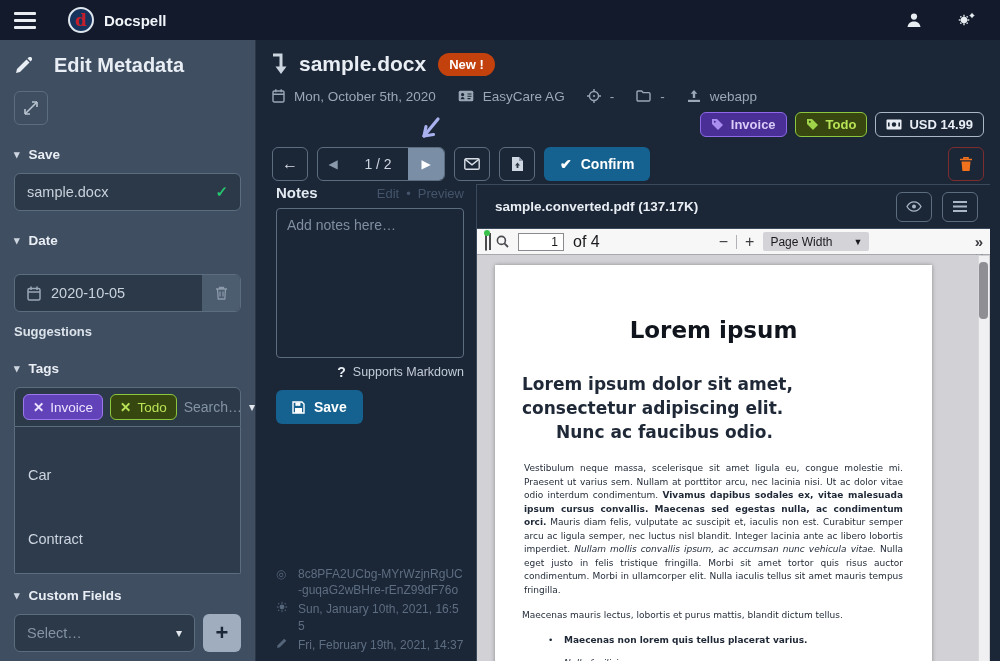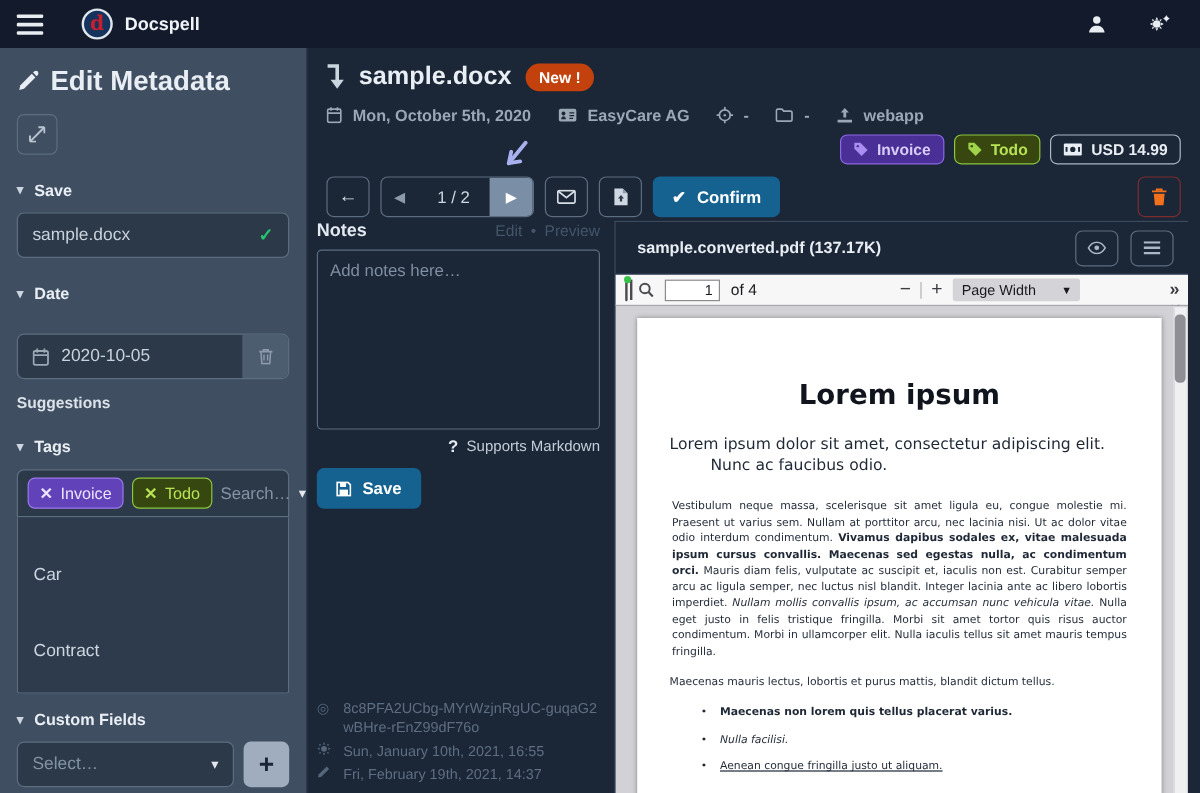--- a/index.html
+++ b/index.html
@@ -15,21 +15,21 @@
   .logo { width:26px; height:26px; border-radius:50%; background:#16335e; border:2px solid #dfe5ec; display:flex; align-items:center; justify-content:center; }
   .logo b { color:#c51f2e; font-size:17px; font-family:"DejaVu Serif", serif; line-height:1; }
   .brand-name { font-weight:bold; font-size:15px; color:#f0f4f8; }
   .nav-spacer { flex:1; }
   .nav-icon { color:#e8edf2; padding:0 10px; cursor:pointer; }
 
   .shell { display:flex; height:621px; }
 
   
   .sidebar { width:256px; background:#3f4e61; border-right:1px solid #2b3747; padding:14px 14px 0 14px; flex:none; }
-  .sb-title { display:flex; align-items:center; gap:10px; font-size:23px; font-weight:bold; color:#e9eef4; }
+  .sb-title { display:flex; align-items:center; gap:22px; font-size:20px; font-weight:bold; color:#e9eef4; }
   .sb-title .pencil { font-size:17px; }
   .expand-btn { margin-top:14px; width:34px; height:34px; border:1px solid #5d6d80; border-radius:6px; background:transparent; display:flex; align-items:center; justify-content:center; cursor:pointer; }
   .section-h { display:flex; align-items:center; gap:9px; font-size:13.5px; font-weight:bold; color:#e9eef4; margin-top:22px; cursor:pointer; }
   .caret { font-size:11px; color:#cdd6e0; }
   .field { margin-top:11px; background:#2c3949; border:1px solid #5d6d80; border-radius:6px; height:38px; display:flex; align-items:center; padding:0 12px; color:#c9d2dc; font-size:14.5px; }
   .field .grow { flex:1; }
   .check { color:#27c46f; font-weight:bold; font-size:15px; }
   .date-group { padding:0; overflow:hidden;margin-top:26px; }
   .date-main { flex:1; display:flex; align-items:center; gap:10px; padding:0 12px; }
   .date-del { width:38px; height:100%; background:#4d5d70; display:flex; align-items:center; justify-content:center; cursor:pointer; }
@@ -47,41 +47,41 @@
   .cf-select { flex:1; justify-content:space-between; margin-top:0; cursor:pointer; }
   .cf-select .ph { color:#8494a5; }
   .plus-btn { width:38px; height:38px; background:#9fadbf; border:none; border-radius:6px; color:#1b2637; font-size:22px; font-weight:bold; cursor:pointer; }
 
   
   .main { flex:1; position:relative; display:flex; flex-direction:column; }
   .main-header { padding:8px 16px 0 16px; }
   .title-row { display:flex; align-items:center; gap:12px; height:32px; }
   .title-row h1 { font-size:21px; font-weight:bold; color:#e9eef4; }
   .badge-new { background:#c2410c; color:#fff; font-weight:bold; font-size:13px; padding:4px 11px; border-radius:13px; }
-  .meta-row { display:flex; align-items:center; gap:9px; margin-top:6px; height:20px; color:#9aa7b5; font-size:13.5px;font-weight:bold; }
+  .meta-row { display:flex; align-items:center; gap:9px; margin-top:6px; height:20px; color:#9aa7b5; font-size:13.5px; }
   .meta-row .sep { width:4px; }
   .badges-row { display:flex; justify-content:flex-end; gap:8px; margin-top:6px; height:25px; padding-right:0; }
   .badge { display:flex; align-items:center; gap:7px; border-radius:6px; padding:0 10px; font-size:13px; font-weight:bold; }
   .badge-invoice { background:#4a2f96; border:1px solid #8e68e8; color:#d9ccf8; }
   .badge-todo { background:#37470f; border:1px solid #8cc63e; color:#b9e356; }
   .badge-usd { background:transparent; border:1px solid #aab7c5; color:#e9eef4; }
 
   .toolbar { display:flex; align-items:center; gap:9px; padding:0 16px; margin-top:10px; height:34px; }
   .tbtn { height:34px; border:1px solid #5d6d80; border-radius:6px; background:transparent; display:flex; align-items:center; justify-content:center; color:#d7dee6; cursor:pointer; }
   .btn-back { width:36px; font-size:16px; }
   .pager { display:flex; align-items:stretch; height:34px; border:1px solid #5d6d80; border-radius:6px; overflow:hidden; }
   .pager .prev { width:30px; display:flex; align-items:center; justify-content:center; color:#8b9aab; font-size:12px; cursor:pointer; }
   .pager .count { width:60px; display:flex; align-items:center; justify-content:center; color:#cdd6df; font-size:14px; }
   .pager .next { width:36px; background:#7a8fa6; display:flex; align-items:center; justify-content:center; color:#fff; font-size:12px; cursor:pointer; }
   .btn-mail, .btn-file { width:36px; }
   .btn-confirm { height:34px; background:#15618f; border:none; border-radius:6px; color:#fff; font-weight:bold; font-size:14px; display:flex; align-items:center; gap:9px; padding:0 16px; cursor:pointer; }
   .btn-trash { margin-left:auto; width:36px; border-color:#7c2d2d; }
 
   .content { flex:1; display:flex; margin-top:3px; min-height:0; }
-  .notes-col { width:256px; flex:none; padding:0 12px 8px 8px; display:flex; flex-direction:column; }
+  .notes-col { width:220px; flex:none; padding:0 12px 8px 20px; display:flex; flex-direction:column; }
   .notes-head { display:flex; align-items:baseline; height:24px; }
   .notes-head .t { font-size:15px; font-weight:bold; color:#e2e9f0; }
   .notes-tabs { margin-left:auto; font-size:13px; color:#44556b; display:flex; gap:7px; }
   .notes-area { position:relative; height:150px; border:1px solid #5d6d80; border-radius:4px; background:transparent; color:#c9d2dc; font-size:14px; padding:8px 10px; width:100%; resize:none; font-family:"Liberation Sans", sans-serif; }
   .notes-area::placeholder { color:#7f8fa1; }
   .resize-corner { position:absolute; right:13px; top:214px; width:11px; height:11px;
      background:repeating-linear-gradient(135deg,#8a97a6 0 1px,transparent 1px 4px); }
   .md-hint { display:flex; justify-content:flex-end; align-items:center; gap:7px; margin-top:6px; font-size:12.5px; color:#c3cdd8; }
   .md-hint .q { font-weight:bold; font-size:14px; color:#e6ecf2; }
   .btn-save { margin-top:10px; align-self:flex-start; }
@@ -93,30 +93,30 @@
   
   .pdf-panel { flex:1; border-left:1px solid #3a4a5c; border-top:1px solid #3a4a5c; display:flex; flex-direction:column; min-width:0; margin-right:10px; }
   .pdf-head { height:44px; display:flex; align-items:center; padding:0 12px 0 18px; gap:10px; border-bottom:1px solid #3a4a5c; }
   .pdf-name { font-size:13.5px; font-weight:bold; color:#e9eef4; flex:1; }
   .pdf-hbtn { width:36px; height:30px; }
   .pdfjs-bar { height:26px; background:#f7f7f8; border-bottom:1px solid #a9a9ad; display:flex; align-items:center; padding:0 8px; gap:9px; color:#3c3c41; }
   .sidebar-toggle { position:relative; width:15px; height:13px; border:1.5px solid #4a4a4f; border-radius:2px; }
   .sidebar-toggle::before { content:""; position:absolute; left:3px; top:0; bottom:0; width:1.5px; background:#4a4a4f; }
   .green-dot { position:absolute; right:-3px; top:-3px; width:6px; height:6px; border-radius:50%; background:#39c24a; }
   .page-input { width:46px; height:18px; border:1px solid #8a8a8f; background:#fff; font-size:12px; text-align:right; padding-right:5px; color:#1a1a1e; }
-  .of-label { font-size:13px; color:#1a1a1e; }
+  .of-label { font-size:16px; color:#1a1a1e; }
   .zoom-grp { display:flex; align-items:center; gap:8px; margin-left:110px; font-size:16px; color:#3c3c41; }
   .zoom-divider { width:1px; height:14px; background:#b2b2b6; }
   .fit-select { width:106px; height:19px; background:#d4d4d8; border-radius:2px; display:flex; align-items:center; font-size:12px; color:#1a1a1e; padding:0 7px; gap:6px; cursor:pointer; }
   .fit-select .lbl { flex:1; }
   .dbl-chev { margin-left:auto; font-size:15px; font-weight:bold; color:#3c3c41; letter-spacing:-1px; cursor:pointer; }
   .viewer { flex:1; background:#d2d2d6; position:relative; overflow:hidden; }
   .page { position:absolute; left:18px; top:10px; width:437px; height:600px; background:#fff; box-shadow:0 0 4px rgba(0,0,0,.35); padding:42px 27px 0 27px; font-family:"DejaVu Sans", sans-serif; color:#1f2836; }
   .doc-title { text-align:center; font-size:23px; font-weight:bold; margin-top:10px; color:#10141c; }
-  .doc-heading { margin-top:19px; font-size:13px; font-weight:normal; line-height:1.4; }
+  .doc-heading { margin-top:30px; font-size:17px; font-weight:bold; line-height:1.4; }
   .doc-heading .l2 { display:block; padding-left:34px; }
   .doc-para { margin-top:18px; font-size:9px; line-height:1.5; text-align:justify; padding:0 2px; }
   .doc-line { margin-top:13px; font-size:9px; }
   .doc-bullets { margin-top:14px; list-style:none; }
   .doc-bullets li { position:relative; font-size:9px; line-height:1.45; padding-left:42px; margin-bottom:9.5px; }
   .doc-bullets li::before { content:"•"; position:absolute; left:26px; }
   .seg-b { font-weight:bold; }
   .seg-i { font-style:italic; }
   .seg-u { text-decoration:underline; }
   .pdf-scrollbar { position:absolute; right:1px; top:1px; bottom:0; width:11px; background:#f0f0f2; border-left:1px solid #d8d8db; }

